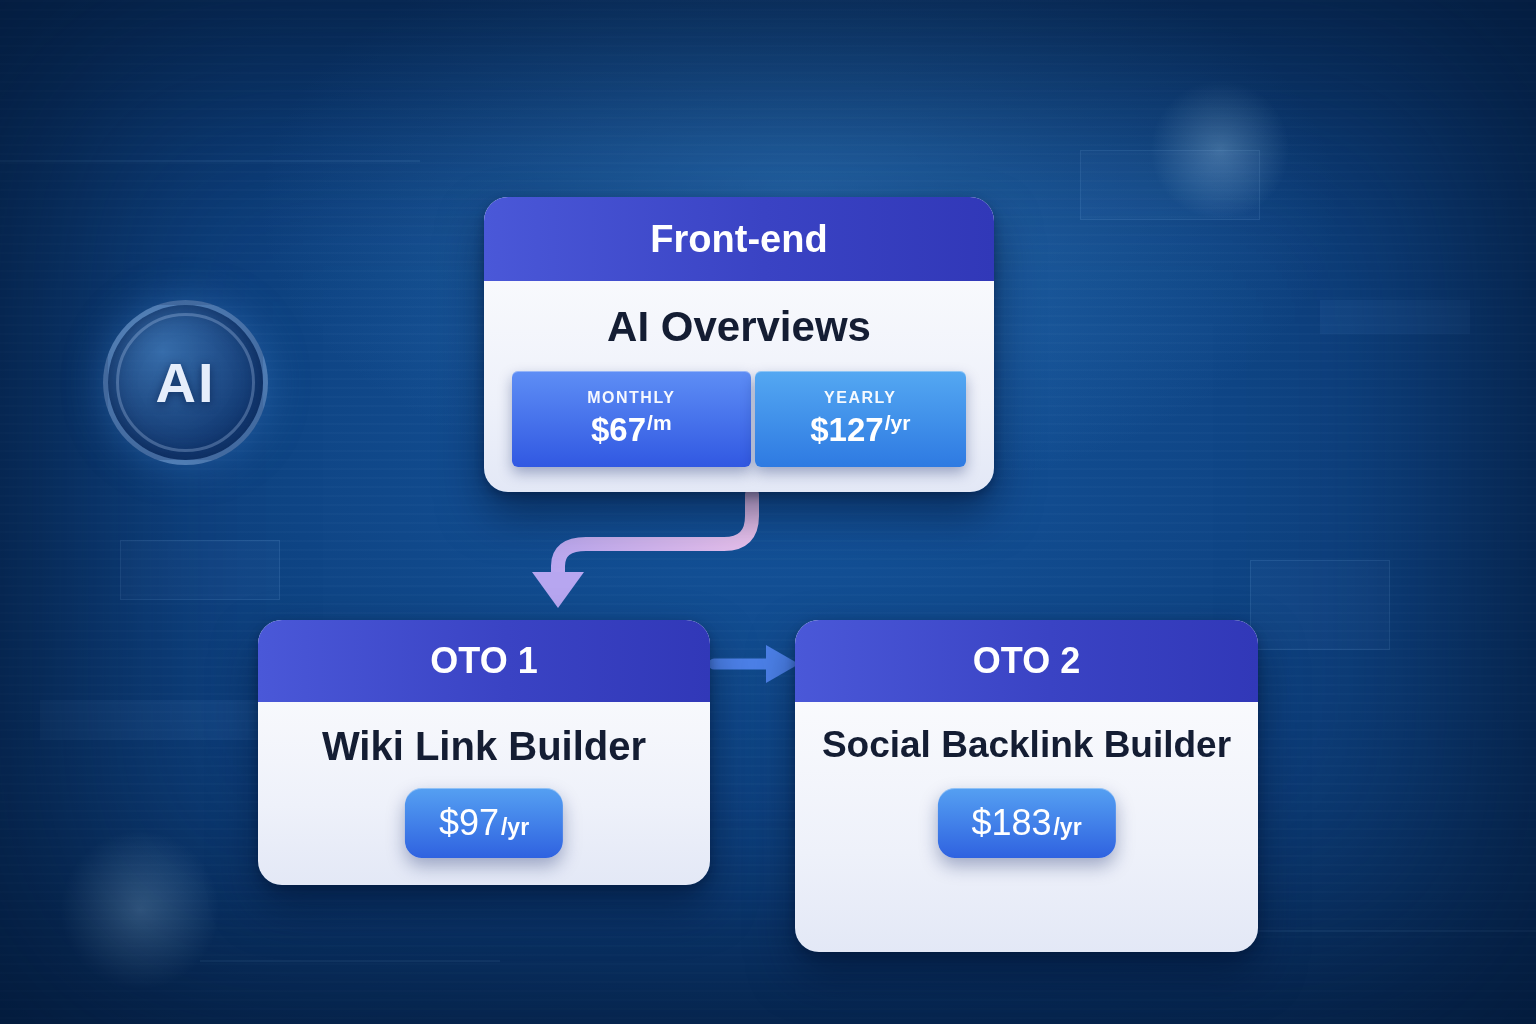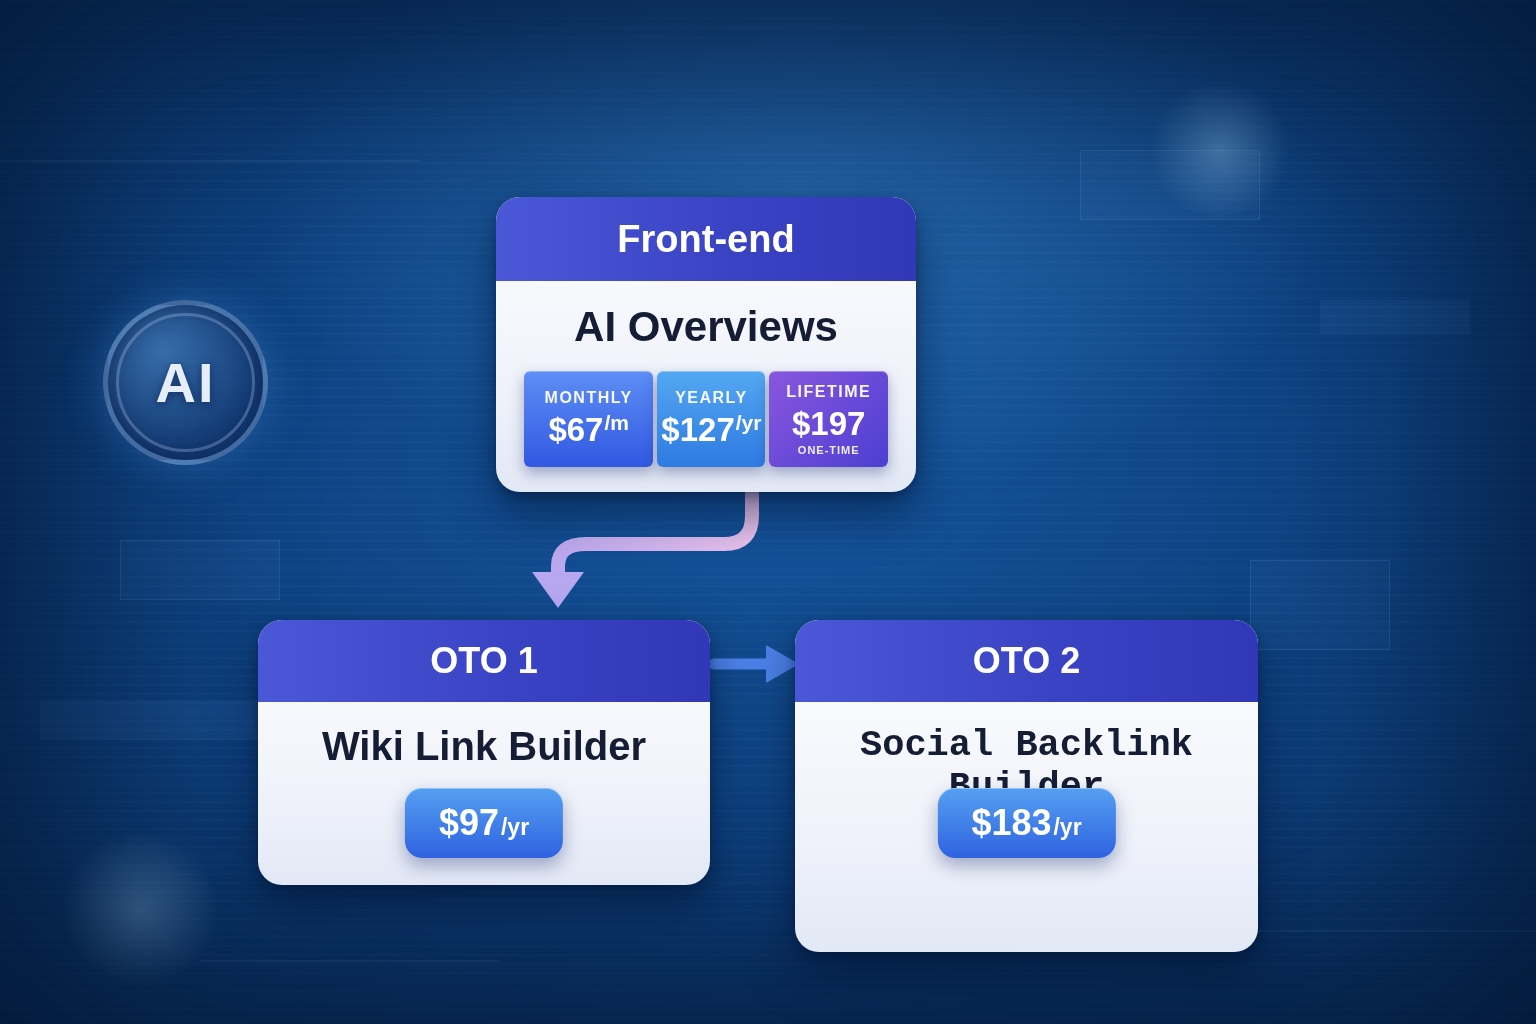--- a/index.html
+++ b/index.html
@@ -74,34 +74,34 @@
     background: linear-gradient(180deg, #ffffff 0%, #eef1fa 70%, #e3e8f6 100%);
     box-shadow: 0 22px 45px rgba(2, 18, 50, 0.55), 0 4px 10px rgba(2, 18, 50, 0.35);
     overflow: hidden;
   }
   .card-header {
     width: 100%;
     background: linear-gradient(90deg, #4a58d8 0%, #3a43c4 55%, #3138b8 100%);
     display: flex; align-items: center; justify-content: center;
     color: #ffffff; font-weight: 800;
   }
-  .card-frontend { left: 496px; top: 197px; width: 420px; height: 295px; }
+  .card-frontend { left: 484px; top: 197px; width: 510px; height: 295px; }
   .card-frontend .card-header { height: 84px; font-size: 38px; }
   .card-oto1 { left: 258px; top: 620px; width: 452px; height: 265px; }
   .card-oto2 { left: 795px; top: 620px; width: 463px; height: 332px; }
   .card-oto1 .card-header, .card-oto2 .card-header { height: 82px; font-size: 36px; }
 
   .product-name {
     text-align: center;
     font-weight: 800; color: #141d33;
     margin-top: 22px;
   }
   .card-frontend .product-name { font-size: 42px; }
   .card-oto1 .product-name { font-size: 40px; }
-  .card-oto2 .product-name { font-size: 37px; font-family: Liberation Mono, monospace; }
+  .card-oto2 .product-name { font-size: 37px; }
 
   
   .price-row {
     position: absolute; left: 28px; right: 28px; top: 174px;
     height: 96px;
     display: flex; gap: 4px;
   }
   .chip {
     flex: 1;
     border-radius: 6px;
@@ -126,21 +126,21 @@
   .oto-chip {
     position: absolute; left: 50%; transform: translateX(-50%);
     top: 168px; height: 70px;
     border-radius: 17px;
     background: linear-gradient(180deg, #55a0f2 0%, #2f62e0 100%);
     display: flex; align-items: baseline; justify-content: center;
     color: #ffffff;
     padding: 14px 34px;
     box-shadow: 0 8px 18px rgba(15, 35, 100, 0.35), inset 0 1px 0 rgba(255,255,255,0.35);
   }
-  .oto-amount { font-size: 36px; font-weight: 700; line-height: 42px; }
+  .oto-amount { font-size: 36px; font-weight: 400; line-height: 42px; }
   .oto-suffix { font-size: 23px; font-weight: 700; margin-left: 2px; }
 
   
   .connector-layer {
     position: absolute; inset: 0;
     pointer-events: none;
   }
 </style>
 </head>
 <body>
@@ -197,27 +197,20 @@
           <span class="chip-suffix">/m</span>
         </span>
       </div>
       <div class="chip chip-yearly">
         <span class="chip-label">YEARLY</span>
         <span class="chip-price-line">
           <span class="chip-amount">$127</span>
           <span class="chip-suffix">/yr</span>
         </span>
       </div>
-      <div class="chip chip-lifetime">
-        <span class="chip-label">LIFETIME</span>
-        <span class="chip-price-line">
-          <span class="chip-amount">$197</span>
-        </span>
-        <span class="chip-note">ONE-TIME</span>
-      </div>
     </div>
   </div>
 
   <div class="card card-oto1">
     <div class="card-header">
       <span>OTO 1</span>
     </div>
     <div class="product-name">Wiki Link Builder</div>
     <div class="oto-chip">
       <span class="oto-amount">$97</span>

